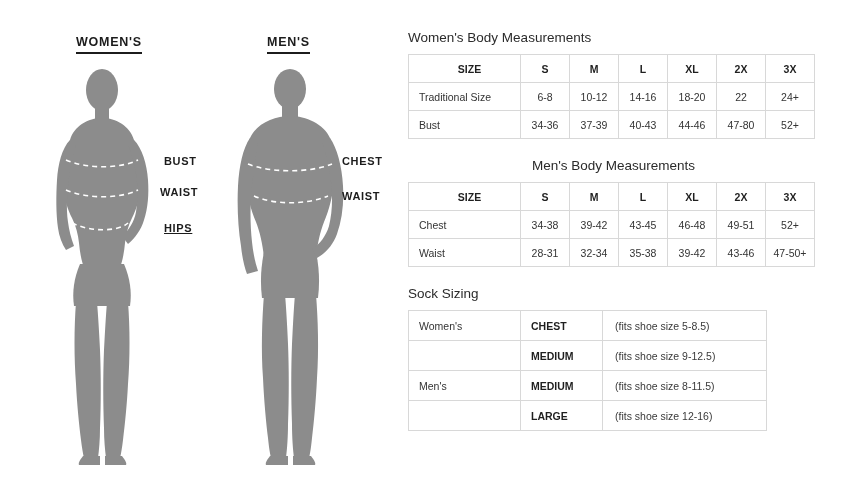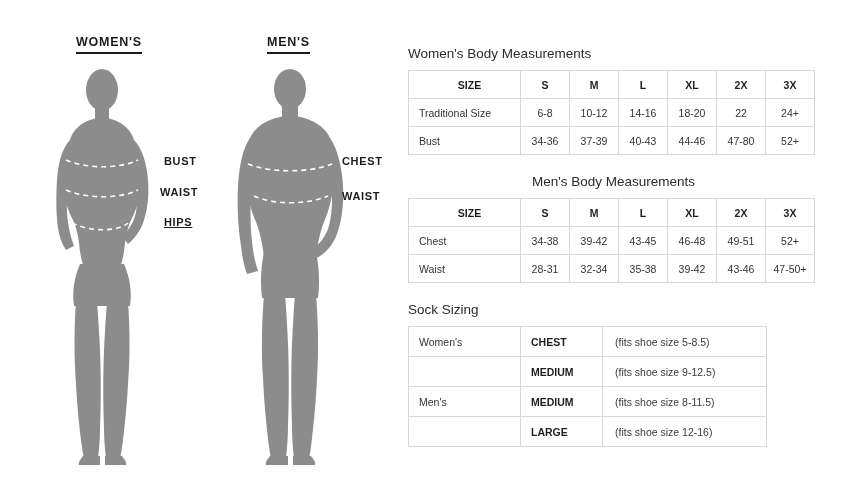--- a/index.html
+++ b/index.html
@@ -49,30 +49,29 @@
   .callout {
     position: absolute;
     font-size: 11px;
     font-weight: bold;
     letter-spacing: 0.06em;
     color: #1c1c1c;
     white-space: nowrap;
   }
   #lbl-bust { left: 164px; top: 155px; }
   #lbl-waist-w { left: 160px; top: 186px; }
-  #lbl-hips { left: 164px; top: 216px; text-decoration: underline; }
+  #lbl-hips { left: 164px; top: 222px; text-decoration: underline; }
   #lbl-chest { left: 342px; top: 155px; }
   #lbl-waist-m { left: 342px; top: 190px; }
 
   
   .tables {
     flex: 1 1 auto;
     padding: 30px 24px 0 10px;
     box-sizing: border-box;
-    margin-top: 16px;
   }
   .section-title {
     font-size: 13.5px;
     color: #2b2b2b;
     margin: 0 0 9px 0;
     font-weight: normal;
   }
   .section-title.second { margin-top: 19px; text-align: center; }
   .section-title.third { margin-top: 19px; }
 

